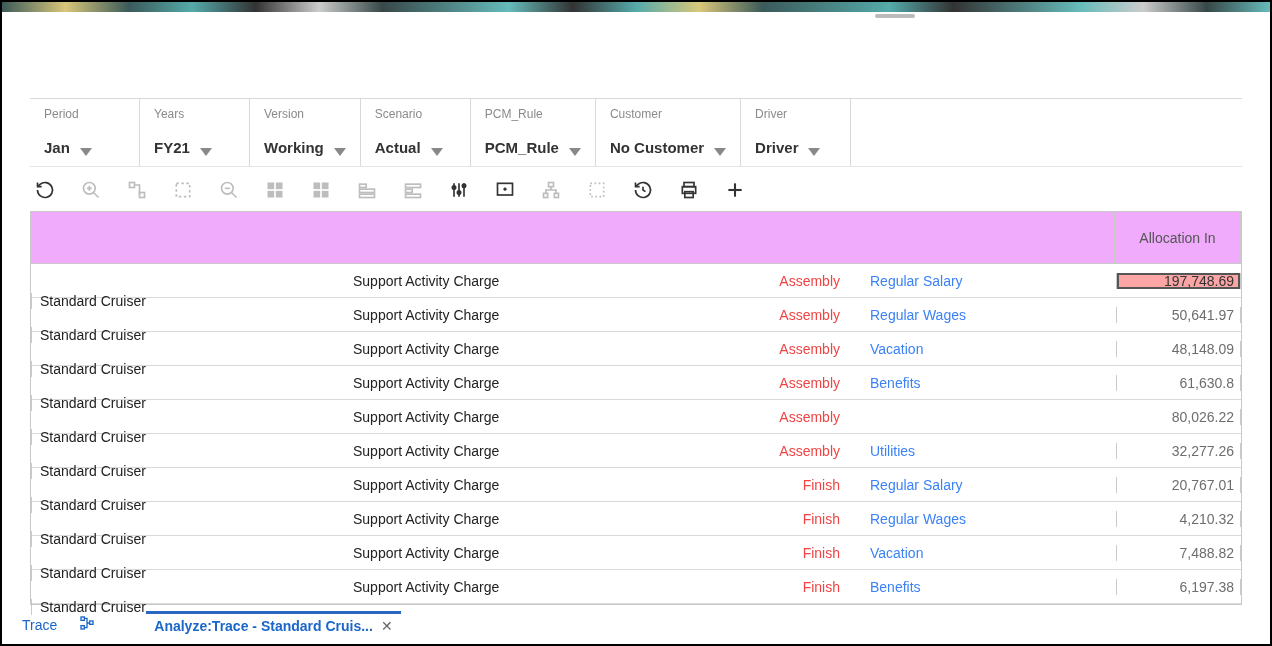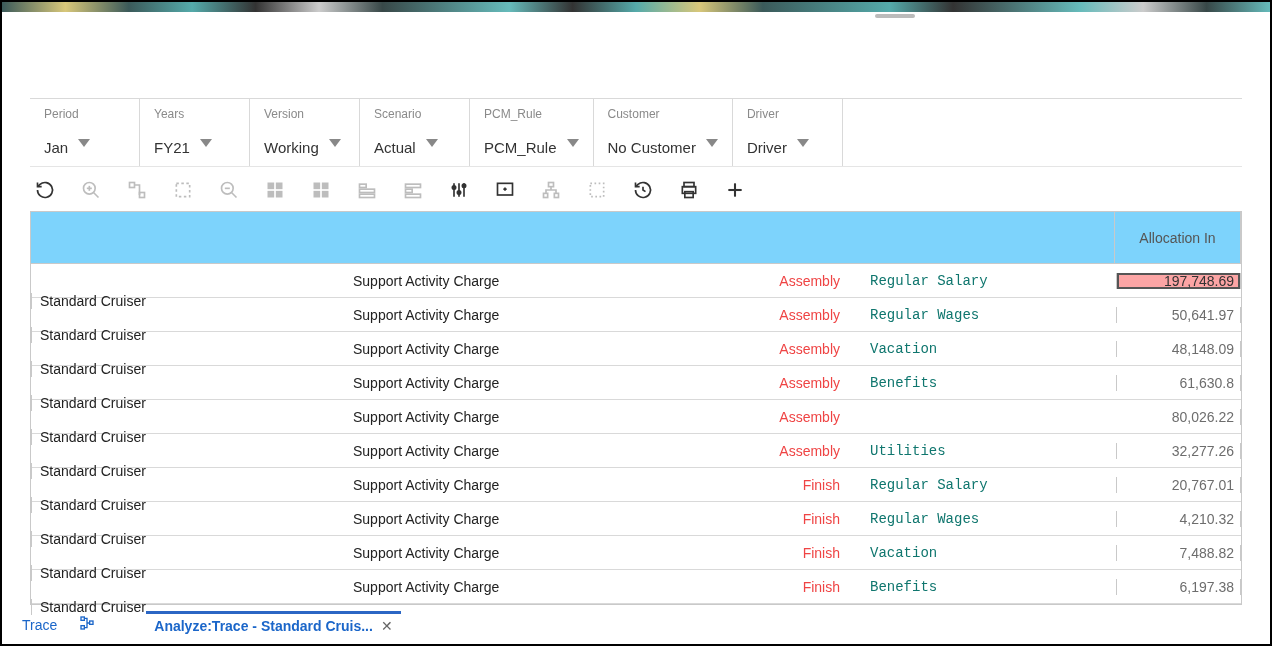--- a/index.html
+++ b/index.html
@@ -38,24 +38,24 @@
     padding: 8px 14px 10px 14px;
     min-width: 110px;
   }
   .pov-label {
     font-size: 12px;
     color: #8a8a8a;
     margin-bottom: 18px;
   }
   .pov-value {
     display: flex;
-    align-items: flex-start;
+    align-items: flex-end;
     gap: 10px;
     font-size: 15px;
-    font-weight: 400;
+    font-weight: 700;
     color: #333;
     cursor: pointer;
   }
   .pov-value .tri {
     width:0;height:0;border-left:6px solid transparent;border-right:6px solid transparent;border-top:8px solid #888;
   }
   .toolbar {
     display:flex;
     align-items:center;
     gap:24px;
@@ -68,42 +68,42 @@
     cursor:pointer;
   }
   .tbtn.dim{color:#bdbdbd;}
   .tbtn svg{width:20px;height:20px;}
   .grid {
     border:1px solid #c9c9c9;
     width:100%;
   }
   .grid-header {
     display:flex;
-    background:#7dd3fc;
+    background:#f0abfc;
     border-bottom:1px solid #c9c9c9;
     height:52px;
   }
   .gh-left { flex: 0 0 1084px; border-right:1px solid #c9c9c9;}
   .gh-right {
     flex:1;
     display:flex;align-items:center;justify-content:center;
     color:#555;
     font-size:14px;
     border-right:1px solid #c9c9c9;
   }
   .grid-body .row {
     display:flex;
     height:34px;
     align-items:center;
     border-bottom:1px solid #d9d9d9;
   }
   .row .c1{flex:0 0 272px;padding-left:8px;color:#222;border-left:1px solid #c9c9c9;margin-top:40px;}
   .row .c2{flex:0 0 295px;padding-left:50px;color:#222;}
   .row .c3{flex:0 0 242px;padding-left:30px;color:#ef4444;text-align:right;}
-  .row .c4{flex:0 0 277px;padding-left:30px;color:#0f766e;border-right:1px solid #c9c9c9;font-family:Liberation Mono, monospace;}
+  .row .c4{flex:0 0 277px;padding-left:30px;color:#3b82f6;border-right:1px solid #c9c9c9;}
   .row .c5{flex:1;text-align:right;padding-right:6px;color:#6d6d6d;border-right:1px solid #c9c9c9;}
   .row.selected .c5{
     background:#fca5a5;
     box-shadow: inset 0 0 0 2px #555;
     color:#333;
   }
   .bottom-tabs{
     position:absolute;
     left:12px; bottom:6px;
     display:flex;

